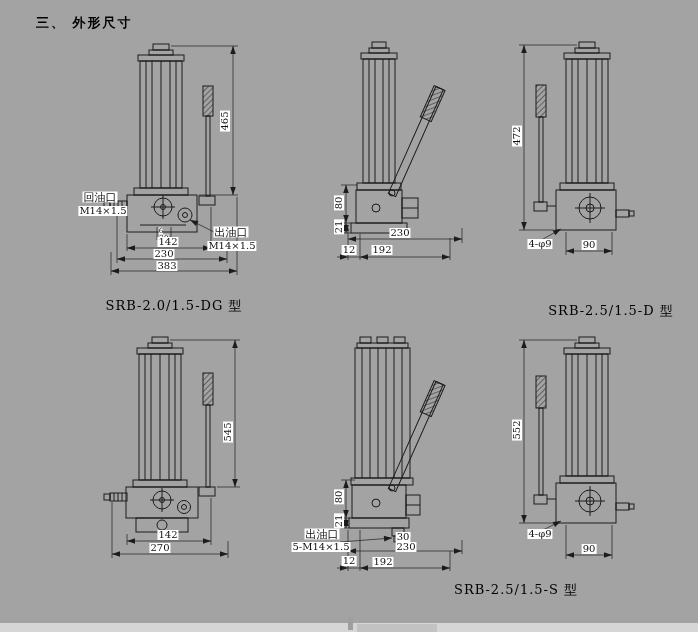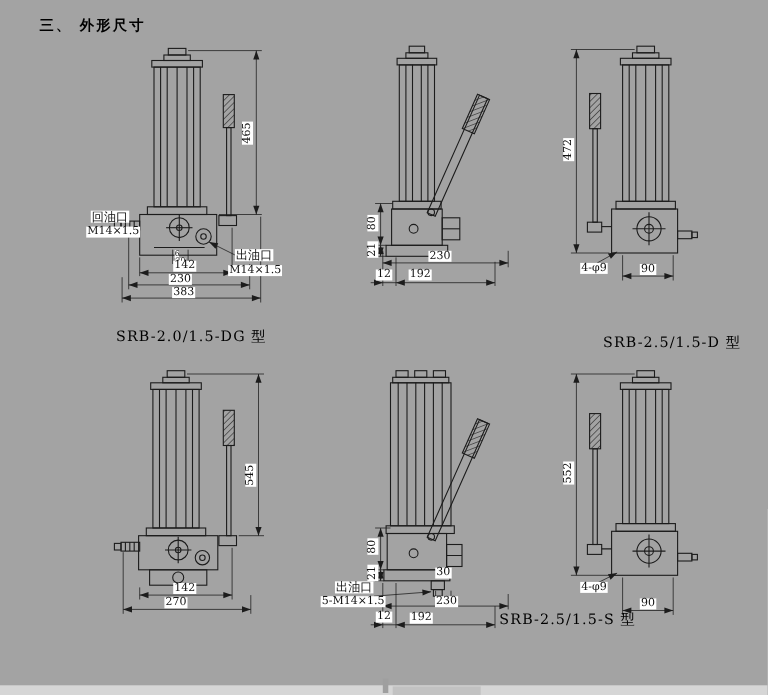--- a/index.html
+++ b/index.html
@@ -328,23 +328,23 @@
   <div class="caption" style="left:570px; top:311px;margin-left:41px;">SRB-2.5/1.5-D 型</div>
 
   <div class="lbl rot" style="left:228px; top:432px;">545</div>
   <div class="lbl" style="left:168px; top:535px;">142</div>
   <div class="lbl" style="left:160px; top:548px;">270</div>
 
   <div class="lbl rot" style="left:339px; top:497px;">80</div>
   <div class="lbl rot" style="left:339px; top:521px;">21</div>
   <div class="lbl cjk" style="left:322px; top:534px;">出油口</div>
   <div class="lbl" style="left:321px; top:547px;">5-M14×1.5</div>
-  <div class="lbl" style="left:403px; top:521px;">30</div>
+  <div class="lbl" style="left:403px; top:537px;">30</div>
   <div class="lbl" style="left:406px; top:547px;">230</div>
   <div class="lbl" style="left:349px; top:561px;">12</div>
   <div class="lbl" style="left:383px; top:562px;">192</div>
 
   <div class="lbl rot" style="left:517px; top:430px;">552</div>
   <div class="lbl" style="left:540px; top:534px;">4-φ9</div>
   <div class="lbl" style="left:589px; top:549px;">90</div>
-  <div class="caption" style="left:516px; top:563px;">SRB-2.5/1.5-S 型</div>
+  <div class="caption" style="left:516px; top:590px;">SRB-2.5/1.5-S 型</div>
 
 </div>
 
 </body></html>

